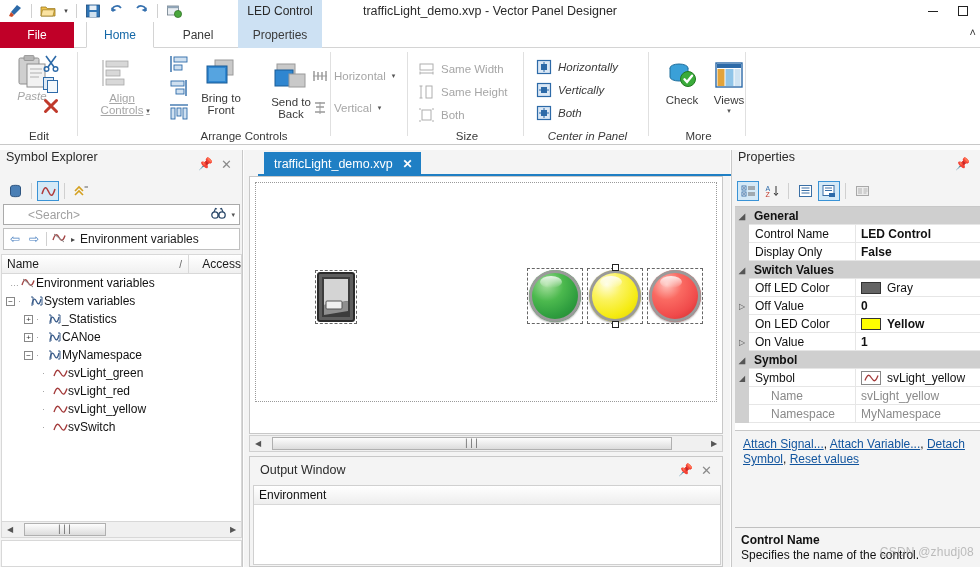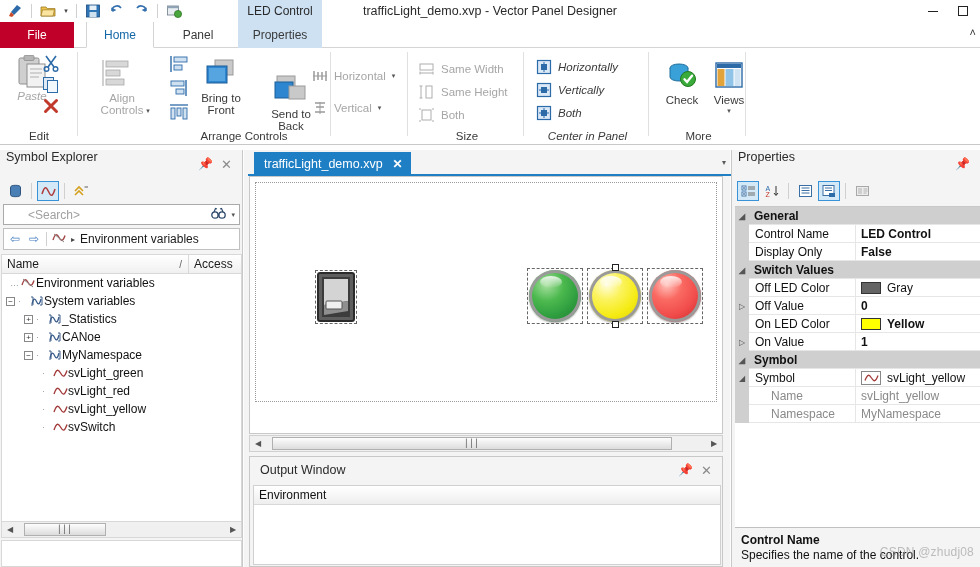--- a/index.html
+++ b/index.html
@@ -116,21 +116,21 @@
   .bc-sep { color: #444; font-size: 8px; }
 
   .tree-header {
     position: absolute; left: 1px; top: 104px; width: 241px; height: 20px;
     background: linear-gradient(#ffffff,#f0f0f0); border: 1px solid #d8d8d8;
     display: flex; align-items: center; font-size: 12px; color: #1a1a1a;
   }
   .th-name { padding-left: 5px; flex: 1; }
   .th-sortmark { font-size: 10px; color: #666; padding-right: 6px; }
   .th-div { width: 1px; height: 100%; background: #d8d8d8; }
-  .th-access { padding-left: 5px; width: 52px; }
+  .th-access { padding-left: 5px; width: 52px; text-align: right; }
 
   .tree-body {
     position: absolute; left: 1px; top: 124px; width: 241px; height: 258px;
     background: #ffffff; border-left: 1px solid #d8d8d8; border-right: 1px solid #d8d8d8;
     overflow: hidden;
   }
   .tnode { height: 18px; display: flex; align-items: center; font-size: 12px; color: #111; white-space: nowrap; }
   .expander {
     width: 9px; height: 9px; border: 1px solid #888; background: #fff;
     font-size: 8px; line-height: 7px; text-align: center; color: #333; margin-right: 3px;
@@ -151,21 +151,21 @@
     display: flex; align-items: center; justify-content: center;
     font-size: 8px; color: #666; letter-spacing: 1px;
   }
   .sym-footer {
     position: absolute; left: 1px; bottom: 0; width: 241px; height: 27px;
     background: #ffffff; border: 1px solid #d8d8d8;
   }
 
   
   .center { position: absolute; left: 244px; top: 150px; width: 486px; height: 417px; background: #f4f4f4; }
-  .doc-tabbar { position: absolute; left: 4px; top: 0; width: 486px; height: 25px; }
+  .doc-tabbar { position: absolute; left: 14px; top: 0; width: 486px; height: 25px; }
   .doc-tab {
     position: absolute; left: 6px; top: 2px; height: 23px; background: #1f7fc4;
     color: #ffffff; font-size: 12.5px; display: flex; align-items: center; gap: 10px;
     padding: 0 8px 0 10px;
   }
   .doc-tab .x { font-size: 12px; font-weight: bold; }
   .doc-tab-underline { position: absolute; left: 0; top: 24px; width: 486px; height: 2px; background: #1f7fc4; }
   .doc-tab-menu { position: absolute; right: 8px; top: 8px; font-size: 8px; color: #5a5a5a; }
 
   .canvas-wrap {
@@ -357,21 +357,21 @@
       <div style="position:absolute;left:43px;top:50px;">
         <svg width="16" height="16" viewBox="0 0 16 16">
           <path d="M2.5 2.5 L13.5 13.5 M13.5 2.5 L2.5 13.5" stroke="#c0392b" stroke-width="3" stroke-linecap="round"></path>
         </svg>
       </div>
       <div class="rgroup-label">Edit</div>
       <div class="rgroup-sep" style="right:0;"></div>
     </div>
 
     <div class="rgroup" style="left:80px;width:328px;">
-      <div class="big-btn disabled" style="left:8px;top:44px;width:68px;">
+      <div class="big-btn disabled" style="left:8px;top:44px;width:68px;text-decoration:underline;">
         <span>Align Controls</span>
           <span class="caret-dn" style="margin-top:-11px;margin-left:52px;">▾</span>
       </div>
       <div style="position:absolute;left:20px;top:10px;">
         <svg width="34" height="30" viewBox="0 0 34 30">
           <path d="M3 2 v26" stroke="#bdbdbd" stroke-width="1.4"></path>
           <rect x="6" y="3" width="22" height="6" fill="#d8d8d8" stroke="#a8a8a8" stroke-width=".8"></rect>
           <rect x="6" y="12" width="14" height="6" fill="#d8d8d8" stroke="#a8a8a8" stroke-width=".8"></rect>
           <rect x="6" y="21" width="18" height="6" fill="#d8d8d8" stroke="#a8a8a8" stroke-width=".8"></rect>
         </svg>
@@ -402,21 +402,21 @@
 
       <div class="big-btn" style="left:110px;top:8px;width:62px;">
         <svg width="40" height="34" viewBox="0 0 40 34" style="margin-bottom:2px;">
           <rect x="14" y="4" width="18" height="15" fill="#c9c9c9" stroke="#9a9a9a" stroke-width="1"></rect>
           <rect x="6" y="10" width="20" height="17" fill="#2f86d0" stroke="#1b5c97" stroke-width="1"></rect>
           <rect x="8" y="12" width="16" height="13" fill="#56a4e0"></rect>
         </svg>
         <span style="display:block;width:62px;">Bring to Front</span>
       </div>
 
-      <div class="big-btn" style="left:180px;top:24px;width:62px;">
+      <div class="big-btn" style="left:180px;top:12px;width:62px;">
         <svg width="40" height="34" viewBox="0 0 40 34" style="margin-bottom:2px;">
           <rect x="6" y="4" width="18" height="15" fill="#c9c9c9" stroke="#9a9a9a" stroke-width="1"></rect>
           <rect x="4" y="10" width="18" height="16" fill="#2f86d0" stroke="#1b5c97" stroke-width="1"></rect>
           <rect x="18" y="14" width="16" height="13" fill="#c9c9c9" stroke="#9a9a9a" stroke-width="1"></rect>
         </svg>
         <span style="display:block;width:62px;">Send to Back</span>
       </div>
 
       <div class="rgroup-sep" style="left:250px;"></div>
 
@@ -910,20 +910,23 @@
         <div class="val">svLight_yellow</div>
       </div>
 
       <div class="prow sub">
         <div class="gutter"></div>
         <div class="lbl">Namespace</div>
         <div class="val">MyNamespace</div>
       </div>
     </div>
 
+    <div class="prop-links">
+      <span class="lnk">Attach Signal...</span><span>, </span><span class="lnk">Attach Variable...</span><span>, </span><span class="lnk">Detach Symbol</span><span>, </span><span class="lnk">Reset values</span>
+    </div>
 
     <div class="prop-help">
       <div class="help-title">Control Name</div>
       <div class="help-body">Specifies the name of the control.</div>
     </div>
   </div>
 
   <div class="watermark">CSDN @zhudj08</div>
 </div>
 

